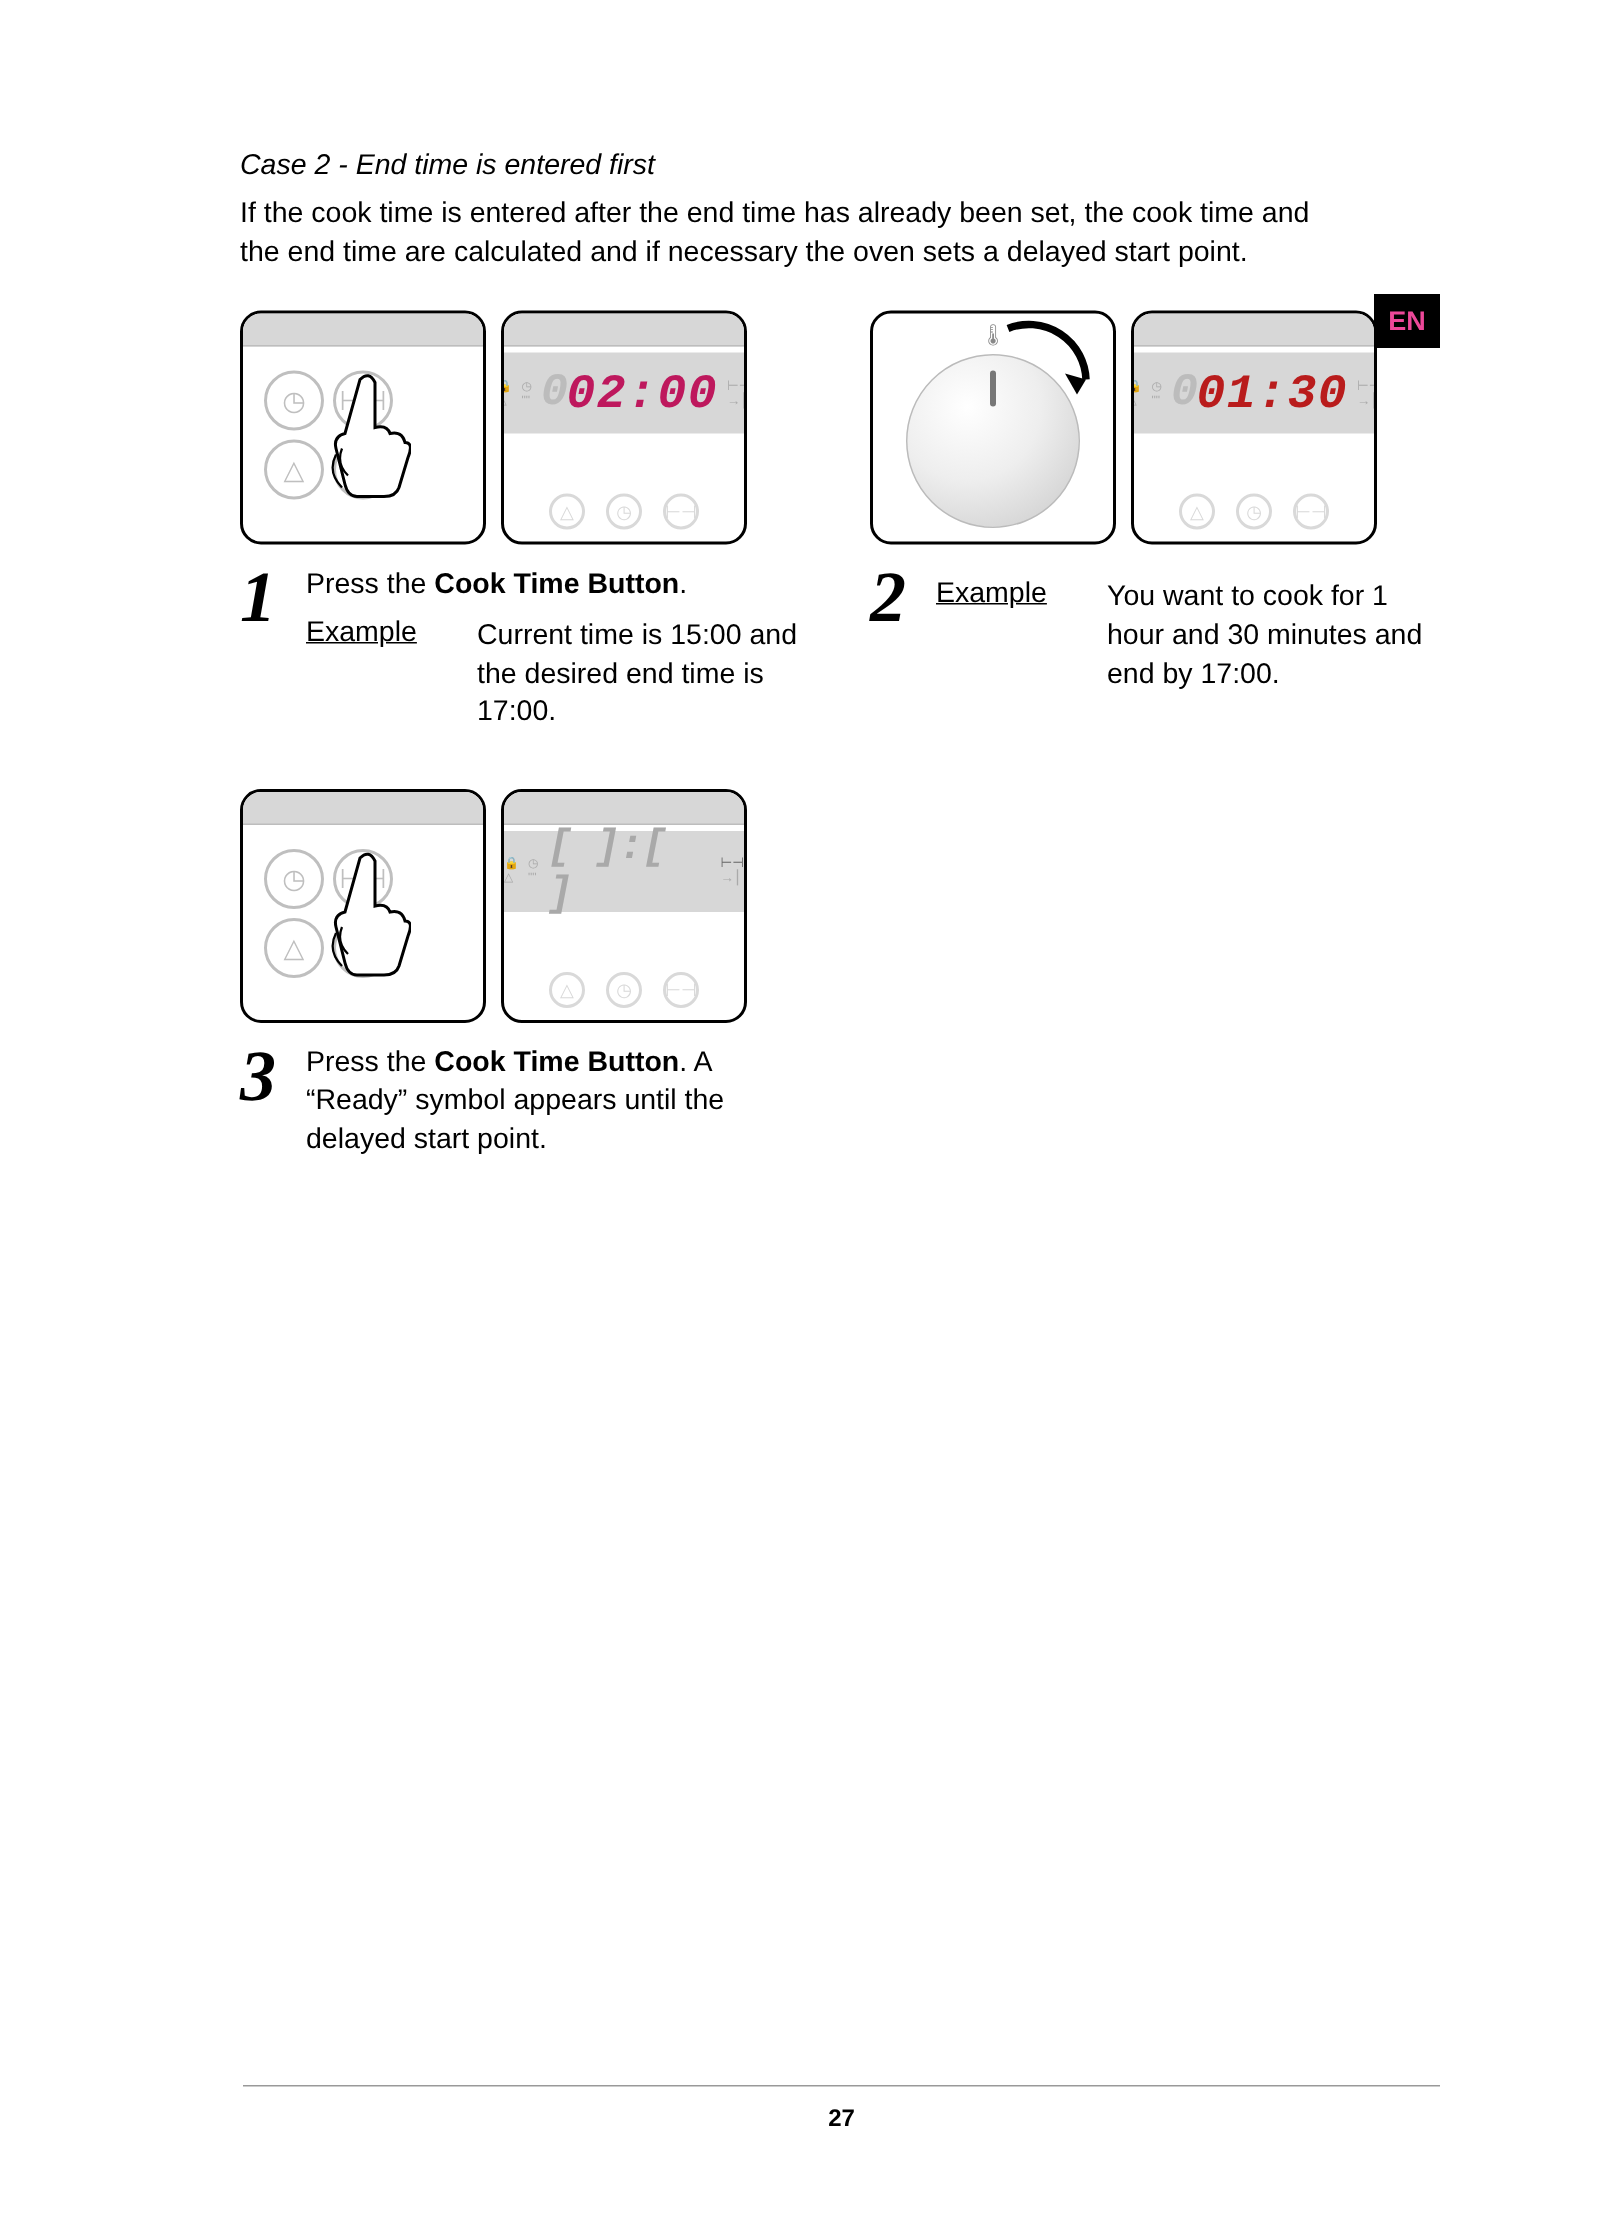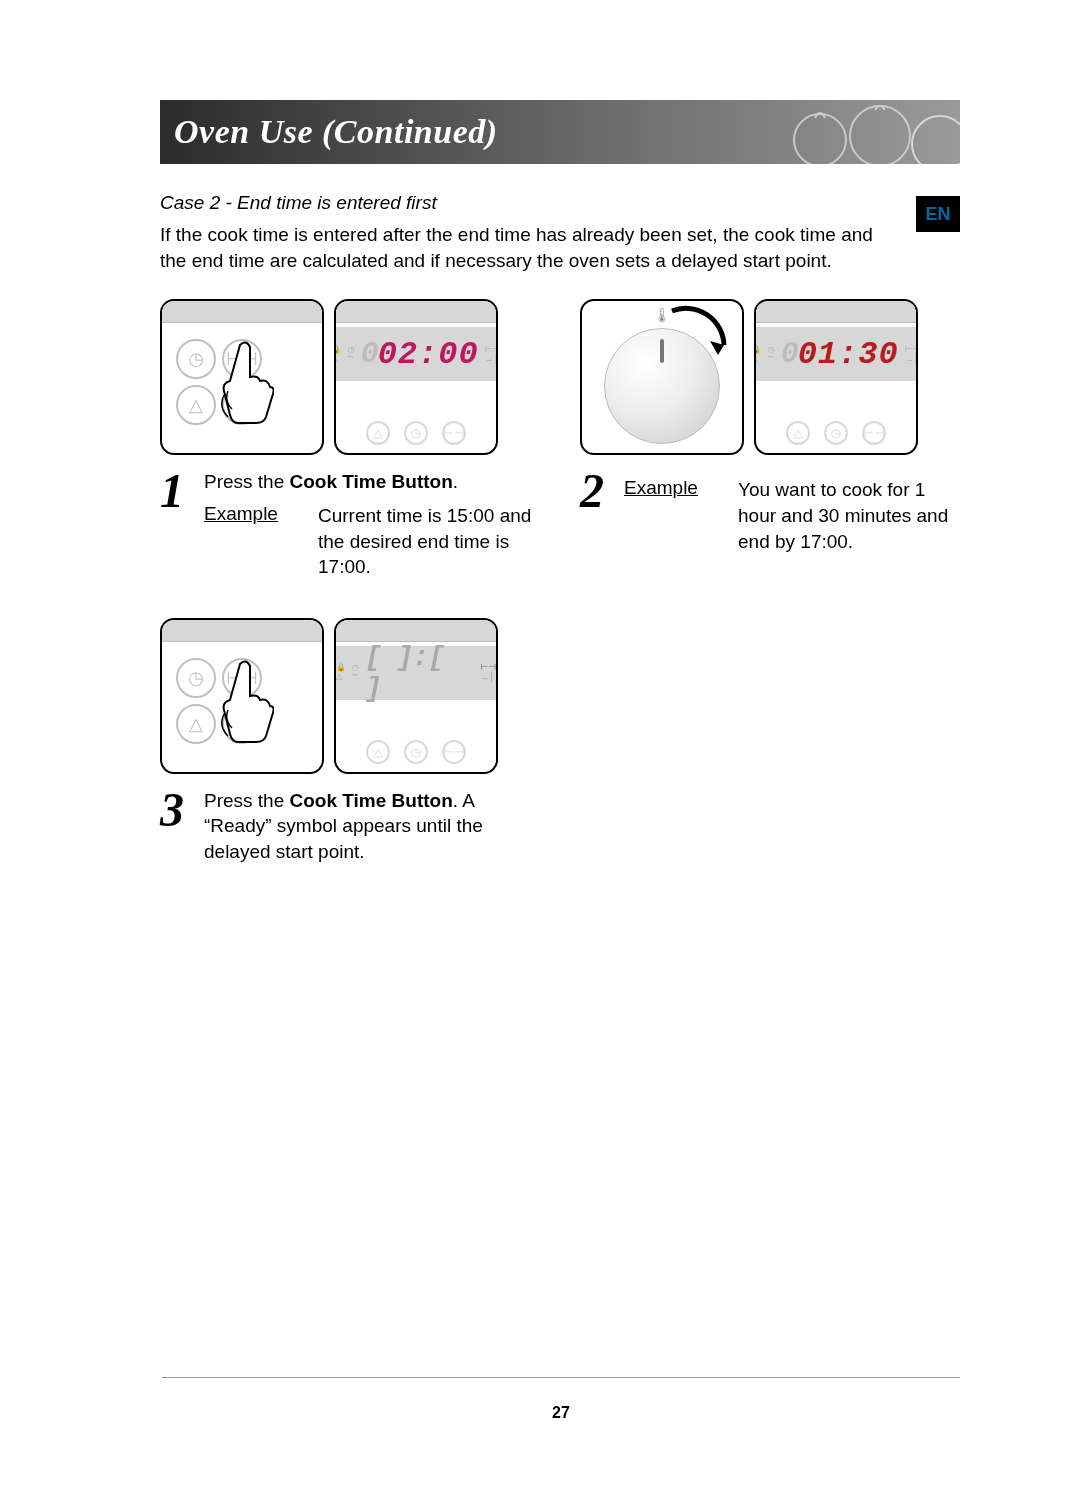--- a/index.html
+++ b/index.html
@@ -21,21 +21,21 @@
     color: #fff;
     padding-left: 14px;
     letter-spacing: 0.5px;
   }
   .title-bar svg.veg { position: absolute; right: 0; top: 0; height: 64px; }
   .lang-badge {
     position: absolute;
     right: 120px;
     top: 196px;
     width: 44px; height: 36px;
-    background: #000; color: #0369a1;
+    background: #000; color: #ec4899;
     font-weight: bold; font-size: 18px;
     display: flex; align-items: center; justify-content: center;
   }
   .case-title { font-weight: normal; font-style: italic; font-size: 19px; margin-bottom: 8px; }
   .intro { font-size: 19px; line-height: 1.35; margin-bottom: 26px; max-width: 740px; }
   .steps-grid {
     display: grid;
     grid-template-columns: 1fr 1fr;
     column-gap: 40px;
     row-gap: 38px;
@@ -123,44 +123,34 @@
     width: 34px; flex-shrink: 0;
   }
   .step-text { font-size: 19px; line-height: 1.35; }
   .step-text b { font-weight: bold; }
   .example-row { display: flex; gap: 24px; margin-top: 8px; }
   .example-label { text-decoration: underline; font-size: 19px; width: 90px; flex-shrink: 0; }
   .example-text { font-size: 19px; line-height: 1.35; }
   .footer {
     position: absolute; left: 162px; right: 120px; bottom: 64px;
     border-top: 1px solid #999;
-    text-align: center; padding-top: 26px;
+    text-align: center; padding-top: 13px;
     font-size: 16px; font-weight: bold;
   }
   .seg-dashes {
     font-family: "Courier New", monospace;
     font-weight: bold; font-size: 28px; letter-spacing: -1px;
     color: #a9a9a9; font-style: italic;
   }
 </style>
 </head>
 <body>
 
 <div class="page">
 
-  <div class="title-bar">
-    <span class="title">Oven Use (Continued)</span>
-    <svg class="veg" width="260" height="64" viewBox="0 0 260 64">
-      <circle cx="120" cy="40" r="26" fill="none" stroke="#c9c9c9" stroke-width="2"></circle>
-      <circle cx="180" cy="36" r="30" fill="none" stroke="#c9c9c9" stroke-width="2"></circle>
-      <path d="M115 18 q5 -10 10 0" fill="none" stroke="#c9c9c9" stroke-width="2"></path>
-      <path d="M175 10 q5 -8 10 0" fill="none" stroke="#c9c9c9" stroke-width="2"></path>
-      <circle cx="240" cy="44" r="28" fill="none" stroke="#d6d6d6" stroke-width="2"></circle>
-    </svg>
-  </div>
 
   <div class="lang-badge">EN</div>
 
   <div class="case-title">Case 2 - End time is entered first</div>
   <div class="intro">If the cook time is entered after the end time has already been set, the cook time and the end time are calculated and if necessary the oven sets a delayed start point.</div>
 
   <div class="steps-grid">
 
     <div class="step">
       <div class="panels">

